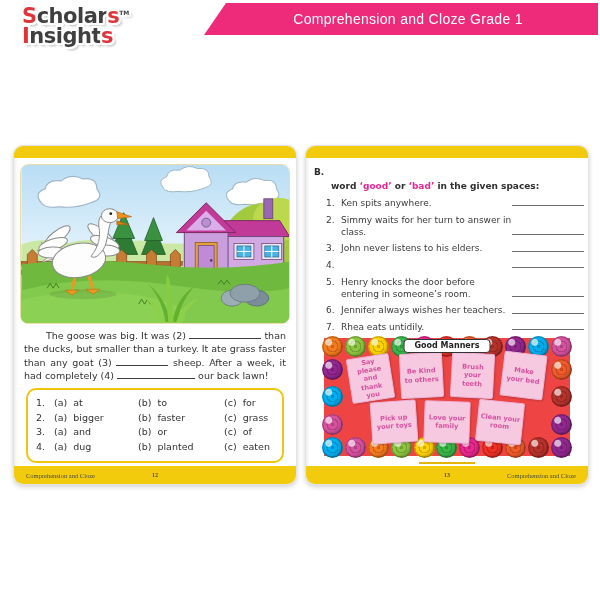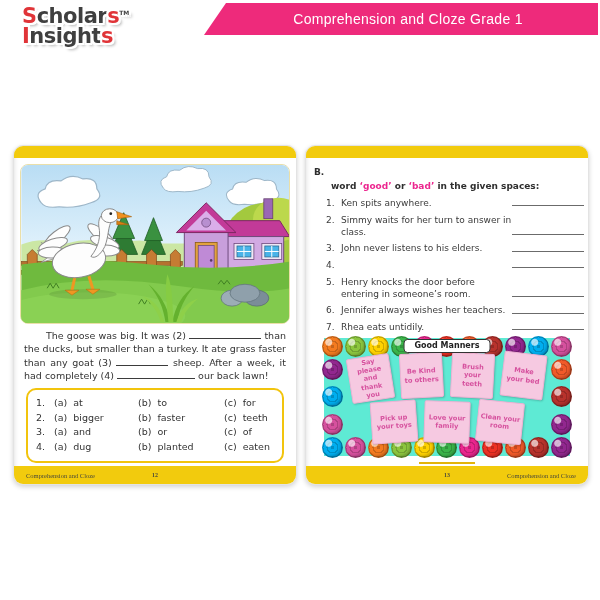--- a/index.html
+++ b/index.html
@@ -60,21 +60,21 @@
   .pink { color:#ec268f; }
   .statements { width:258px; margin:4px auto 0 20px; }
   .srow { display:flex; align-items:flex-start; margin-bottom:4.5px; }
   .srow .num { width:15px; flex:none; font-size:9px; font-weight:500; line-height:1.35; }
   .srow .stext { width:178px; font-size:9px; font-weight:500; line-height:1.35; }
   .srow .aline { margin-left:auto; align-self:flex-end; width:72px; height:1px;
                  border-bottom:1.3px solid #6b6b6b; margin-bottom:3px; flex:none; }
 
   
   .poster { position:relative; width:246px; height:118px; margin:3px auto 0;
-            background:#5eead4; }
+            background:#ef4444; }
   .ball { width:21px; height:21px; border-radius:50%; flex:none;
           background-image:radial-gradient(circle at 32% 30%, rgba(255,255,255,.65) 0 3px, rgba(255,255,255,0) 4px),
                            repeating-radial-gradient(circle at 50% 50%, rgba(0,0,0,.18) 0 1.5px, rgba(0,0,0,0) 1.5px 4.5px);
           box-shadow:inset -2px -2px 3px rgba(0,0,0,.25); }
   .balls-top, .balls-bottom { position:absolute; left:-2px; right:-2px; display:flex;
                               justify-content:space-between; z-index:2; }
   .balls-top { top:-2px; } .balls-bottom { bottom:-2px; }
   .balls-left, .balls-right { position:absolute; top:21px; bottom:21px; display:flex;
                               flex-direction:column; justify-content:space-between; z-index:1; }
   .balls-left { left:-2px; } .balls-right { right:-2px; }
@@ -233,21 +233,21 @@
     <div class="opt-row">
       <span>1.</span>
       <span class="opt-cell"><span class="lbl">(a)</span><span>at</span></span>
       <span class="opt-cell"><span class="lbl">(b)</span><span>to</span></span>
       <span class="opt-cell"><span class="lbl">(c)</span><span>for</span></span>
     </div>
     <div class="opt-row">
       <span>2.</span>
       <span class="opt-cell"><span class="lbl">(a)</span><span>bigger</span></span>
       <span class="opt-cell"><span class="lbl">(b)</span><span>faster</span></span>
-      <span class="opt-cell"><span class="lbl">(c)</span><span>teeth</span></span>
+      <span class="opt-cell"><span class="lbl">(c)</span><span>grass</span></span>
     </div>
     <div class="opt-row">
       <span>3.</span>
       <span class="opt-cell"><span class="lbl">(a)</span><span>and</span></span>
       <span class="opt-cell"><span class="lbl">(b)</span><span>or</span></span>
       <span class="opt-cell"><span class="lbl">(c)</span><span>of</span></span>
     </div>
     <div class="opt-row">
       <span>4.</span>
       <span class="opt-cell"><span class="lbl">(a)</span><span>dug</span></span>

